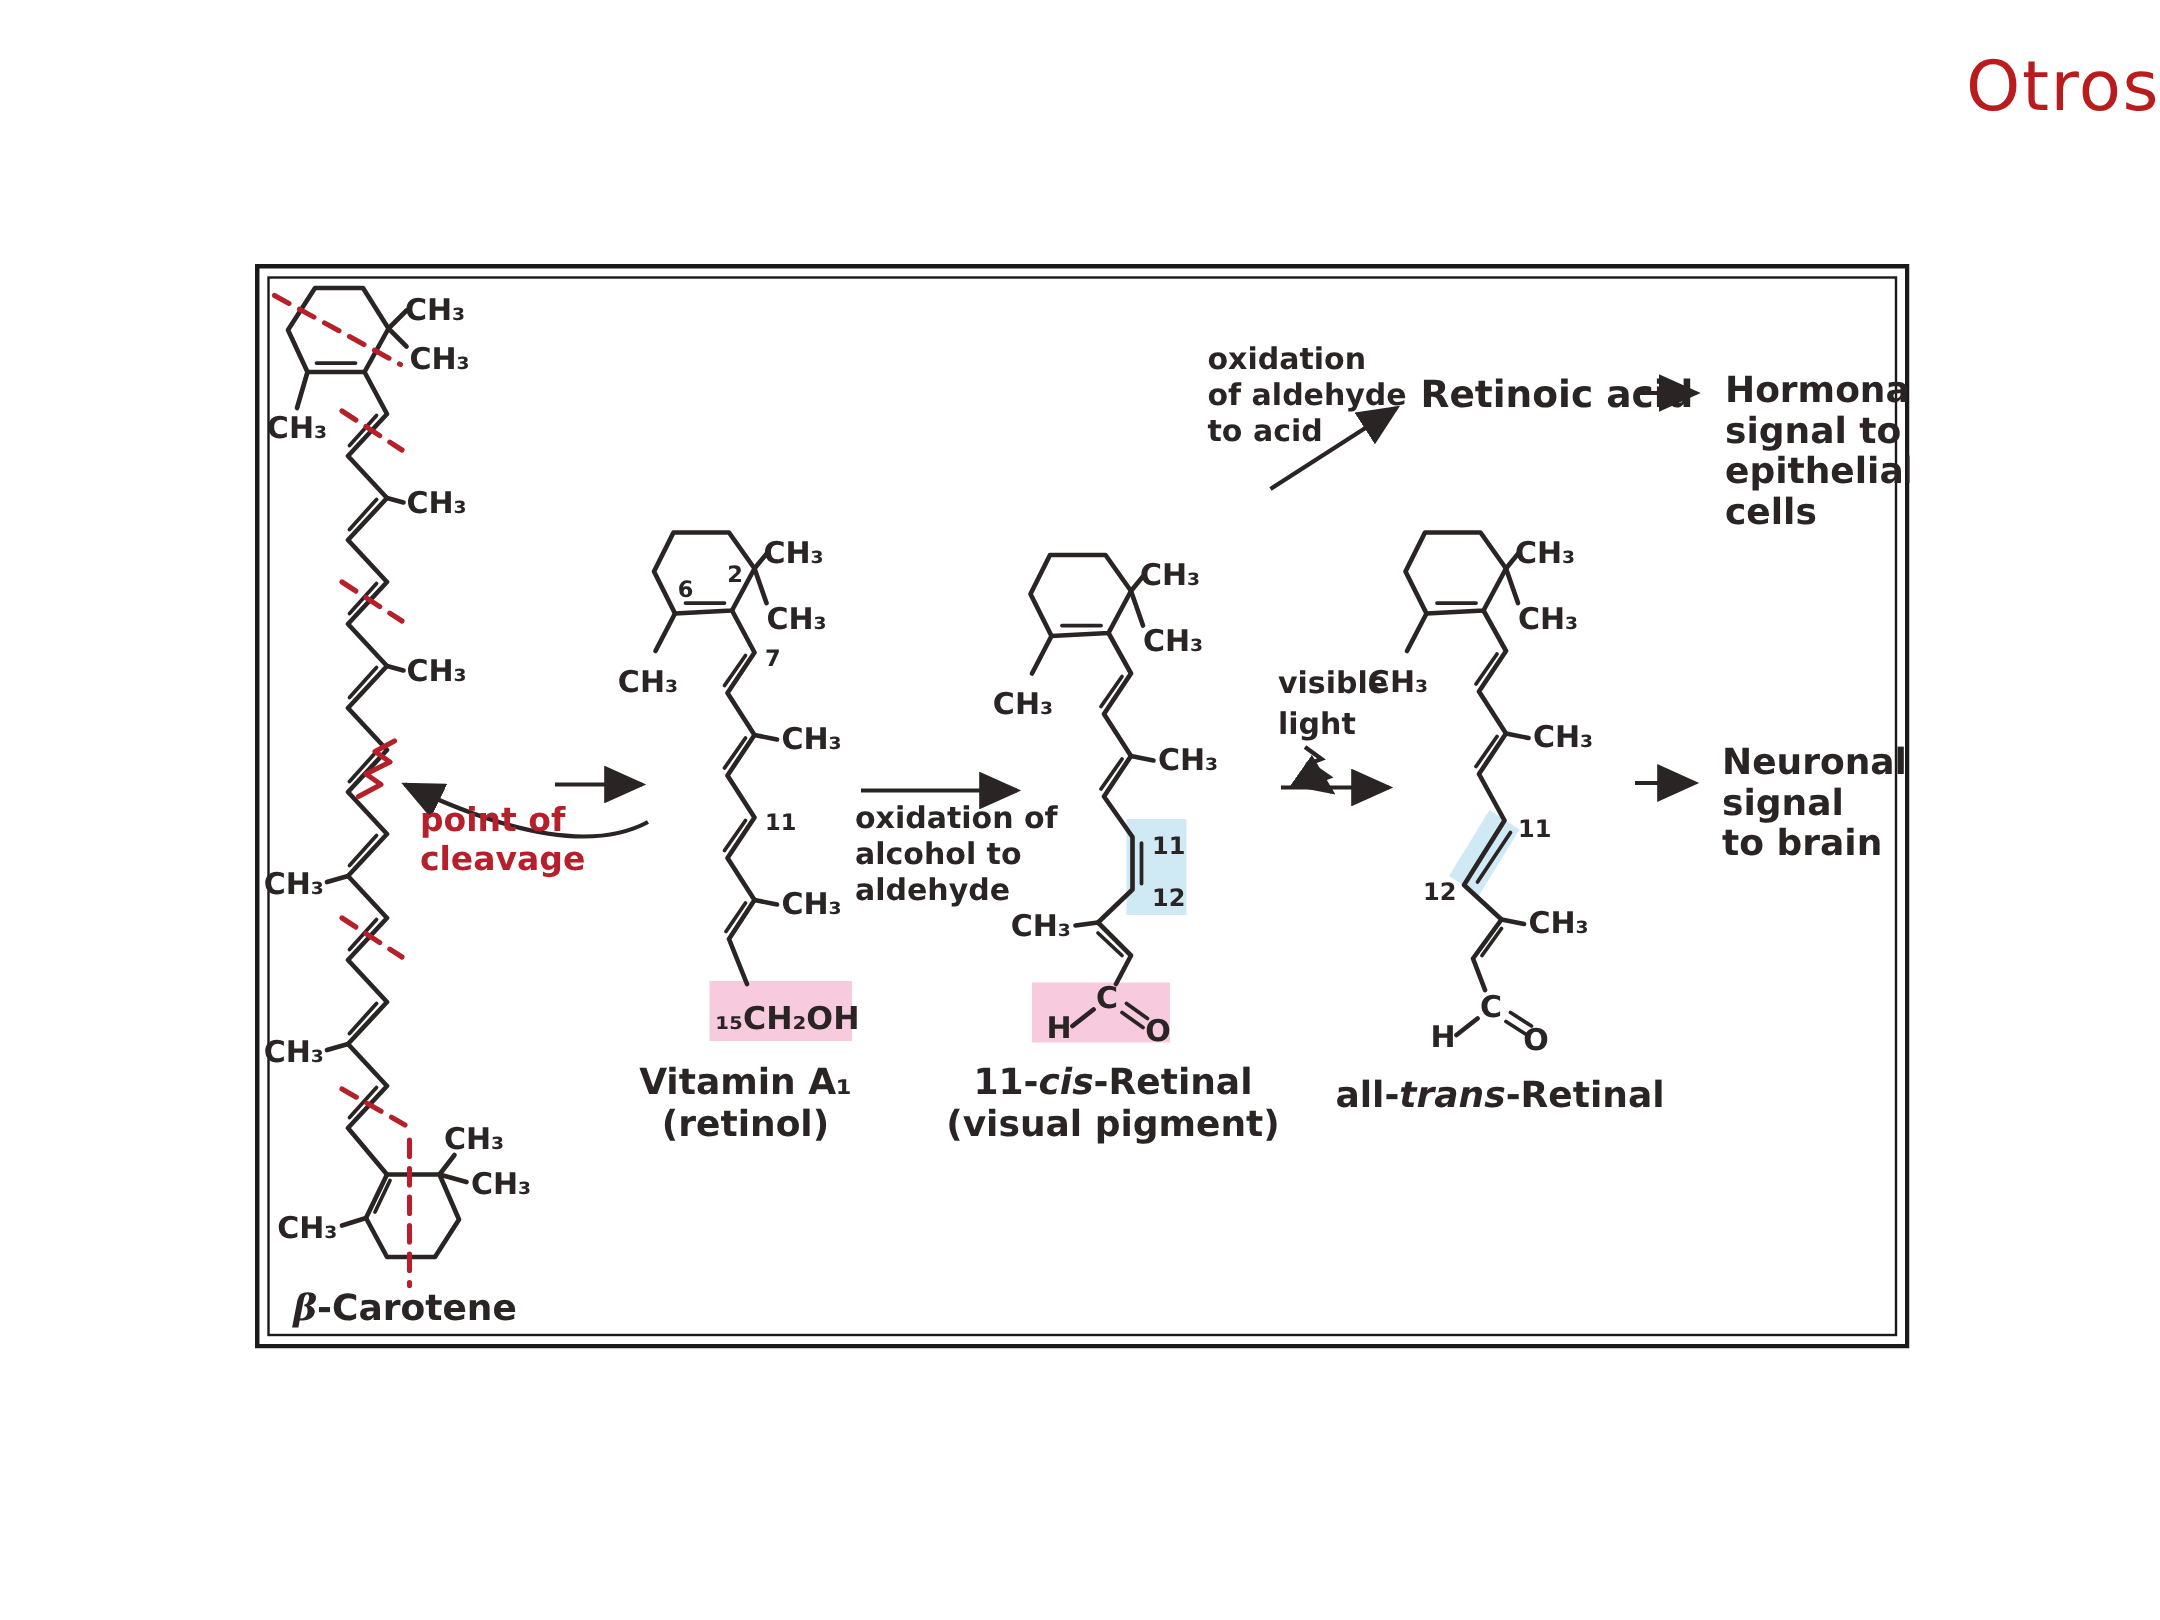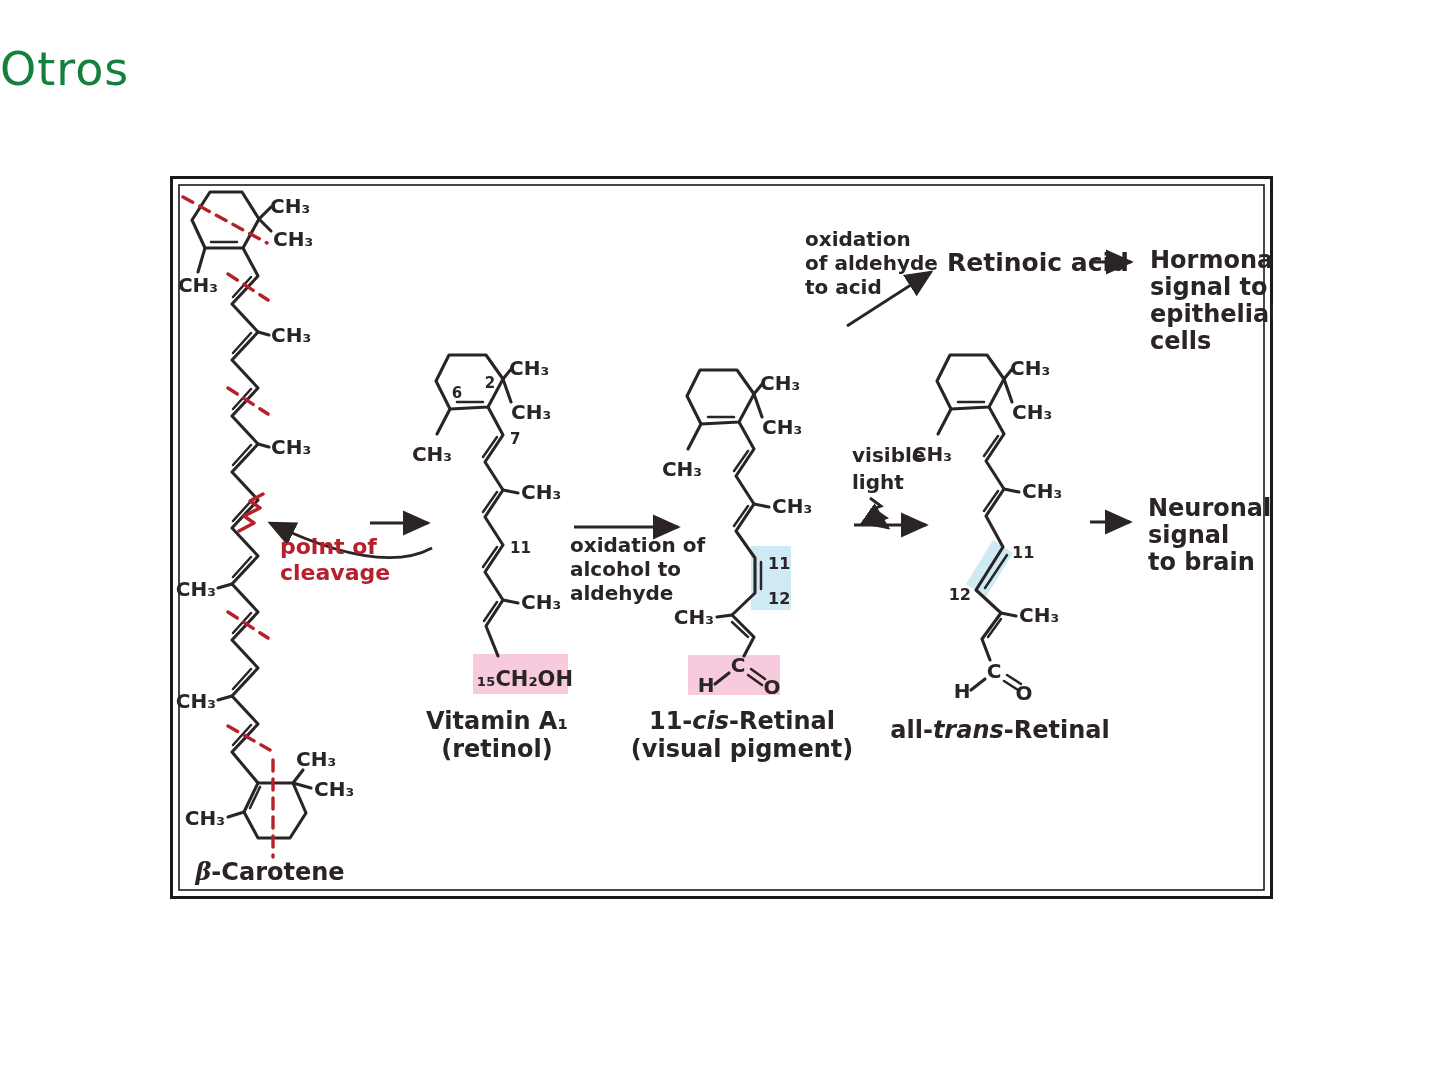--- a/index.html
+++ b/index.html
@@ -1,18 +1,18 @@
 <!DOCTYPE html>
 <html><head>
 <meta charset="utf-8">
 <style>
   html,body{margin:0;padding:0;background:#ffffff;}
   body{width:1440px;height:1080px;position:relative;font-family:"DejaVu Sans","Liberation Sans",sans-serif;}
-  .title{position:absolute;top:42px;left:0;width:100%;text-align:left;
-         font-size:46px;font-weight:500;color:#15803d;letter-spacing:1px;}
+  .title{position:absolute;top:30px;left:0;width:100%;text-align:right;
+         font-size:46px;font-weight:500;color:#b91c1c;letter-spacing:1px;}
   .figure{position:absolute;left:170px;top:176px;width:1103px;height:826px;}
   svg text{fill:#2a2425;font-weight:bold;font-family:"DejaVu Sans","Liberation Sans",sans-serif;}
   .bond{stroke:#2a2425;stroke-width:3.1;fill:none;stroke-linecap:round;stroke-linejoin:round;}
   .inner{stroke:#2a2425;stroke-width:2.5;fill:none;stroke-linecap:round;}
   .ring{fill:none;stroke:#2a2425;stroke-width:3.1;stroke-linejoin:round;}
   .reddash{stroke:#b6202b;stroke-width:3.4;stroke-dasharray:11 8;fill:none;stroke-linecap:round;}
   .redzig{stroke:#b6202b;stroke-width:3.4;fill:none;stroke-linecap:round;stroke-linejoin:round;}
   .arrow{stroke:#2a2425;stroke-width:2.8;fill:none;}
   .t15{font-size:15px;}
   .t16{font-size:16px;}

